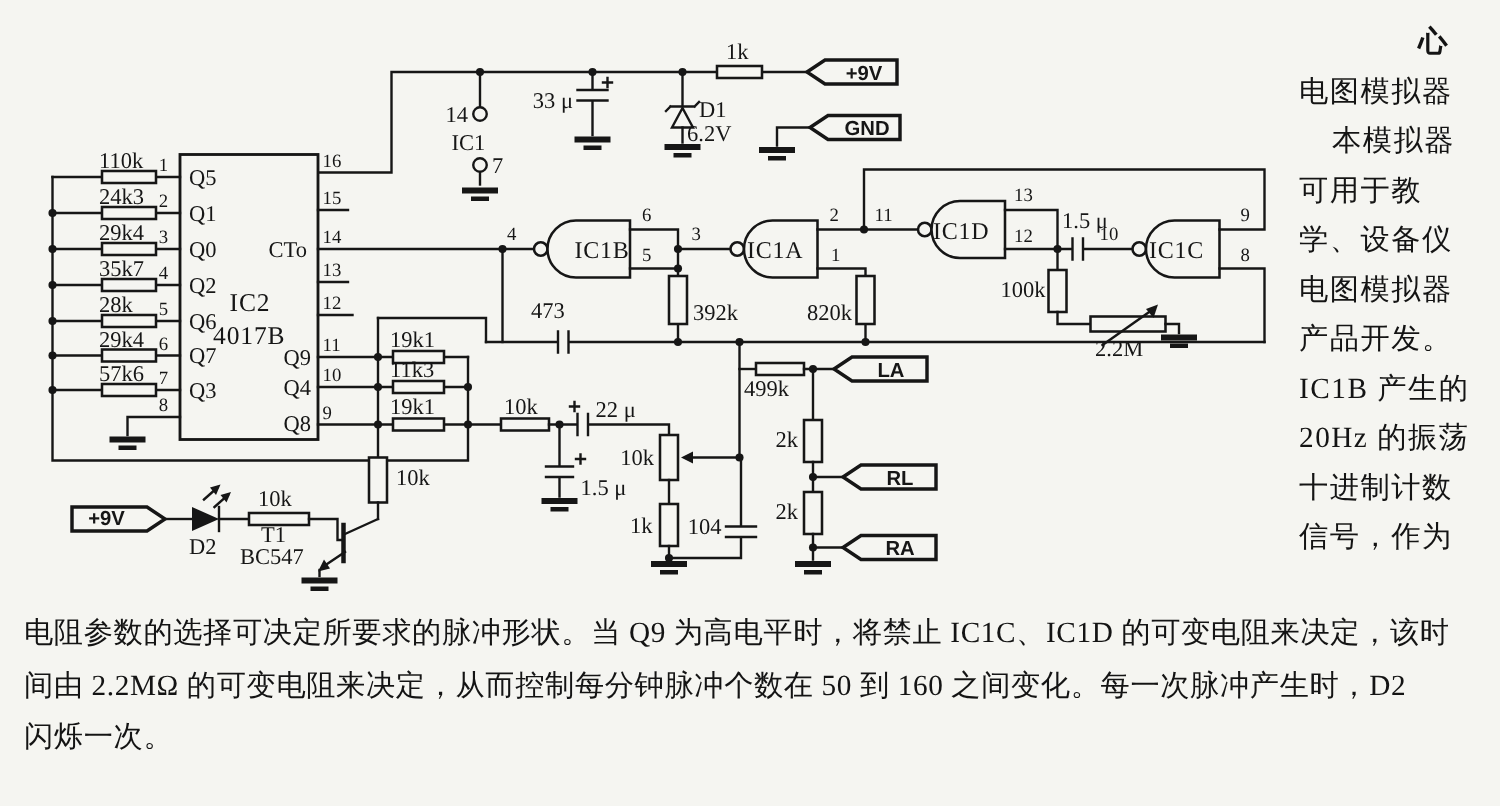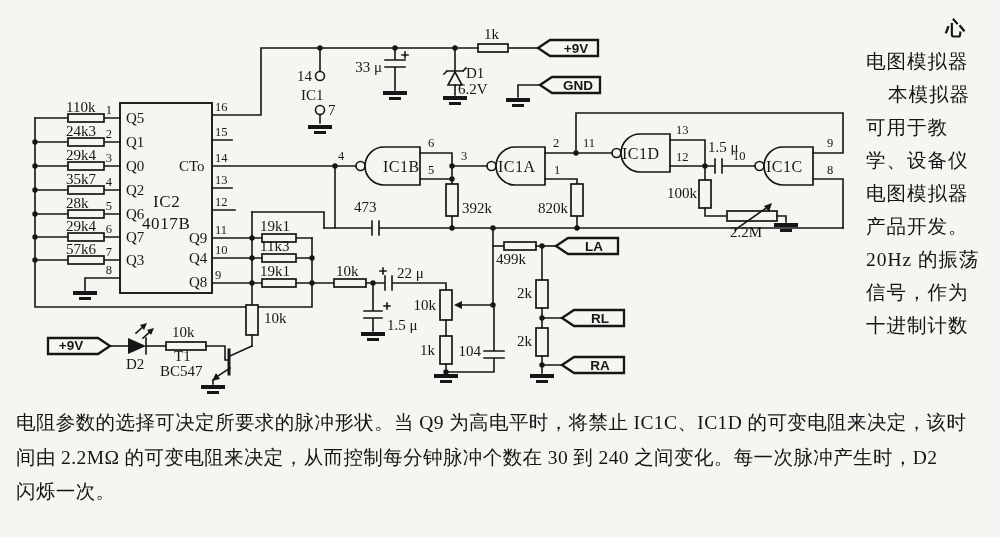--- a/index.html
+++ b/index.html
@@ -412,22 +412,23 @@
 </div>
 
 <div id="sidebar">
   <div class="t1">心</div>
   <div class="t2">电图模拟器</div>
   <div class="indent">本模拟器</div>
   <div>可用于教</div>
   <div>学、设备仪</div>
   <div>电图模拟器</div>
   <div>产品开发。</div>
+  <div>IC1B 产生的</div>
   <div>20Hz 的振荡</div>
+  <div>十进制计数</div>
   <div>信号，作为</div>
-  <div>十进制计数</div>
 </div>
 
 <div id="para">
   <div>电阻参数的选择可决定所要求的脉冲形状。当 Q9 为高电平时，将禁止 IC1C、IC1D 的可变电阻来决定，该时</div>
-  <div>间由 2.2MΩ 的可变电阻来决定，从而控制每分钟脉冲个数在 30 到 240 之间变化。每一次脉冲产生时，D2</div>
+  <div>间由 2.2MΩ 的可变电阻来决定，从而控制每分钟脉冲个数在 50 到 160 之间变化。每一次脉冲产生时，D2</div>
   <div>闪烁一次。</div>
 </div>
 
 </body></html>

